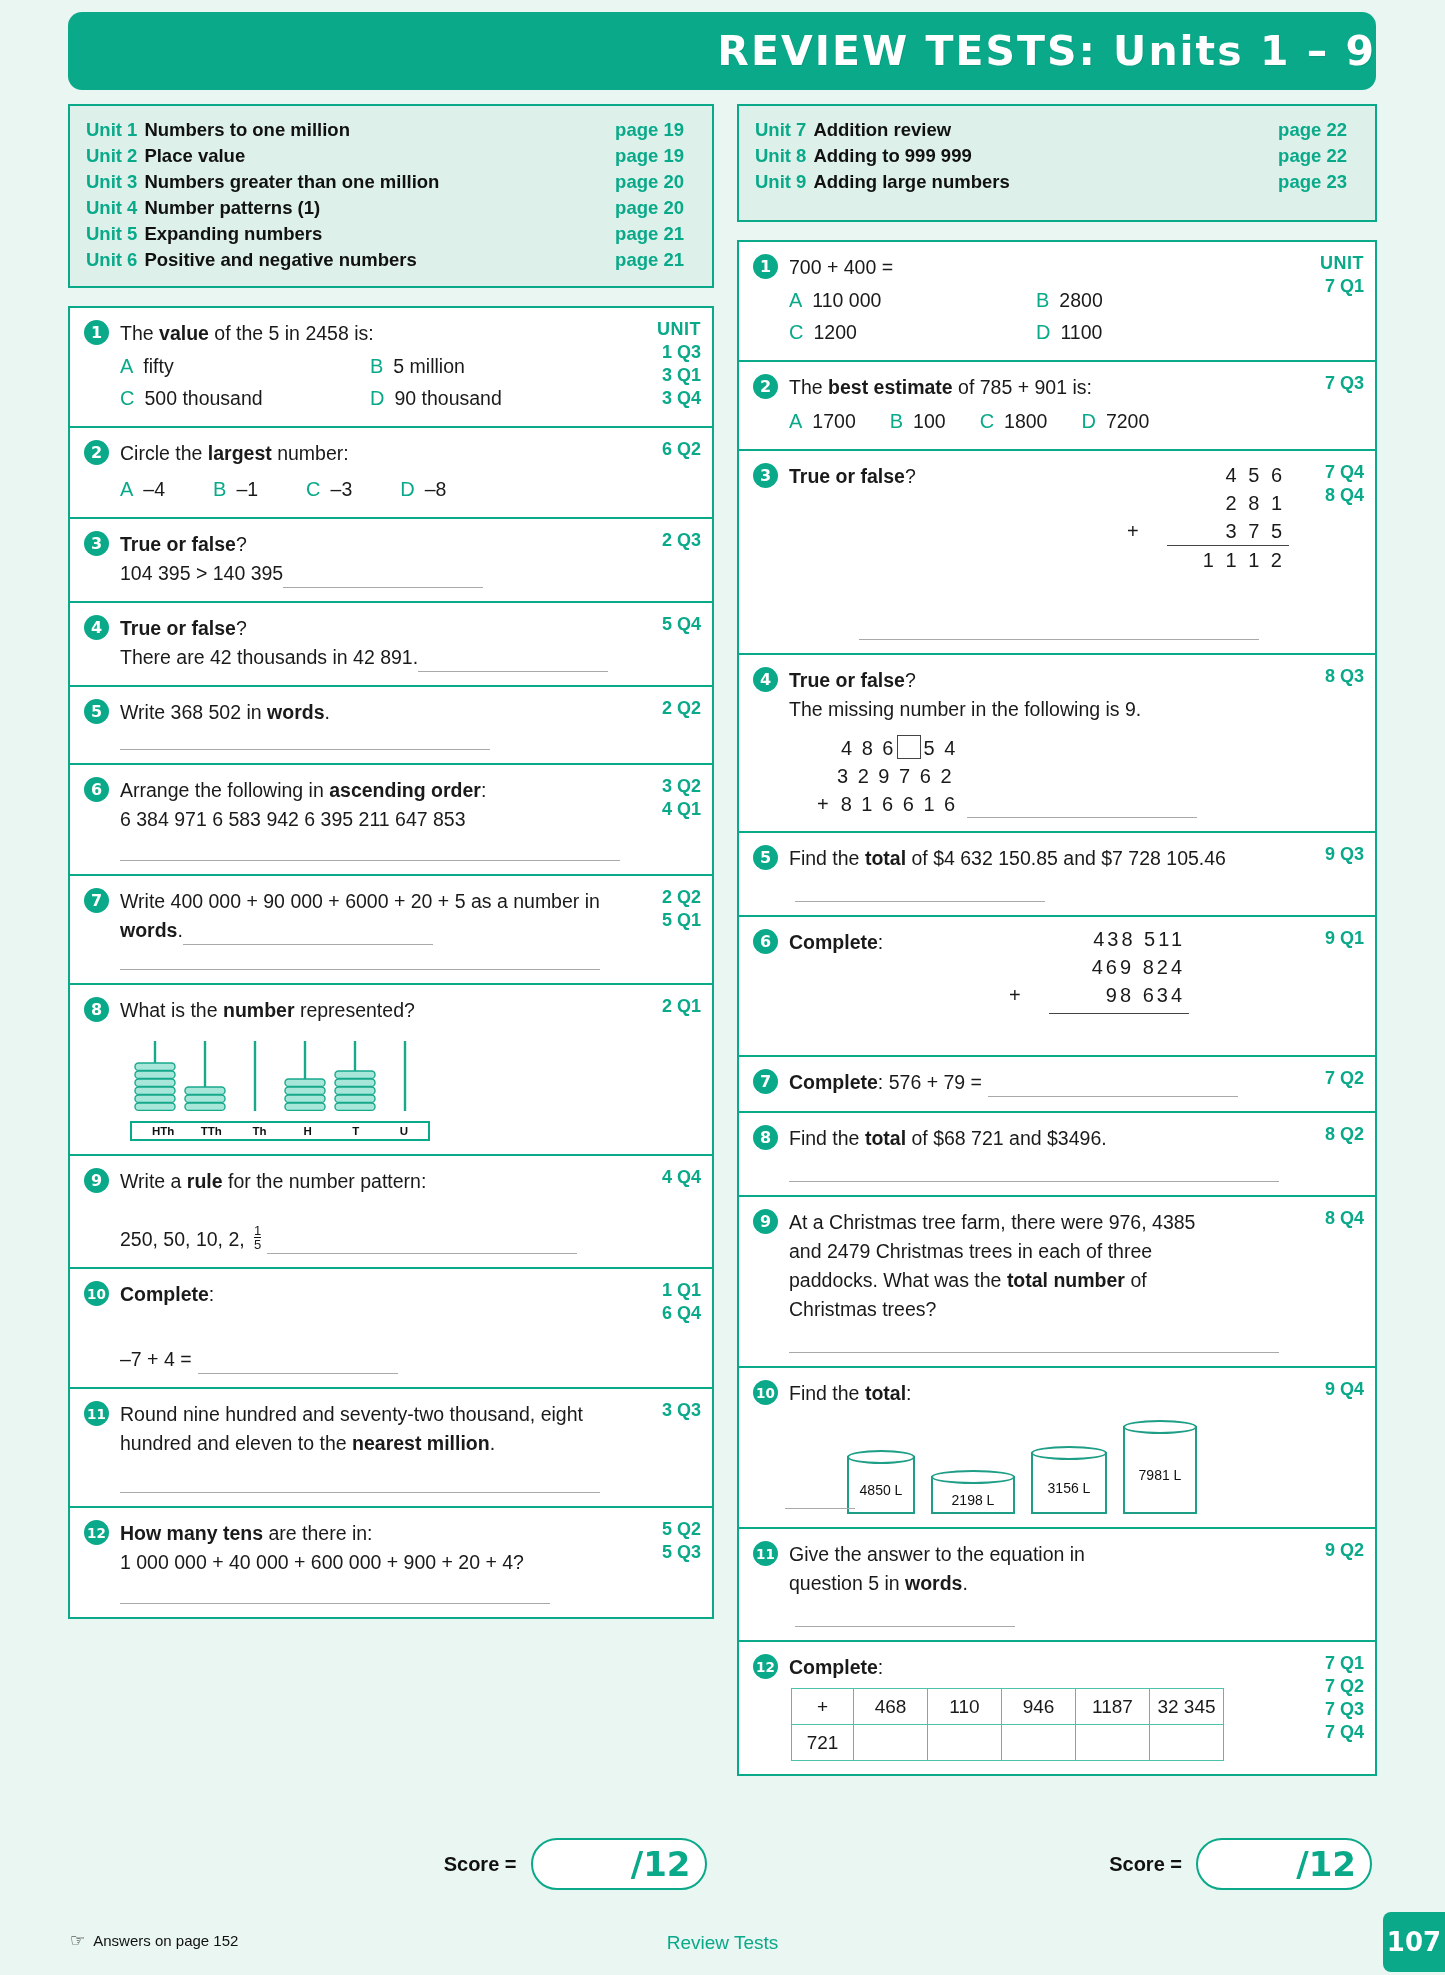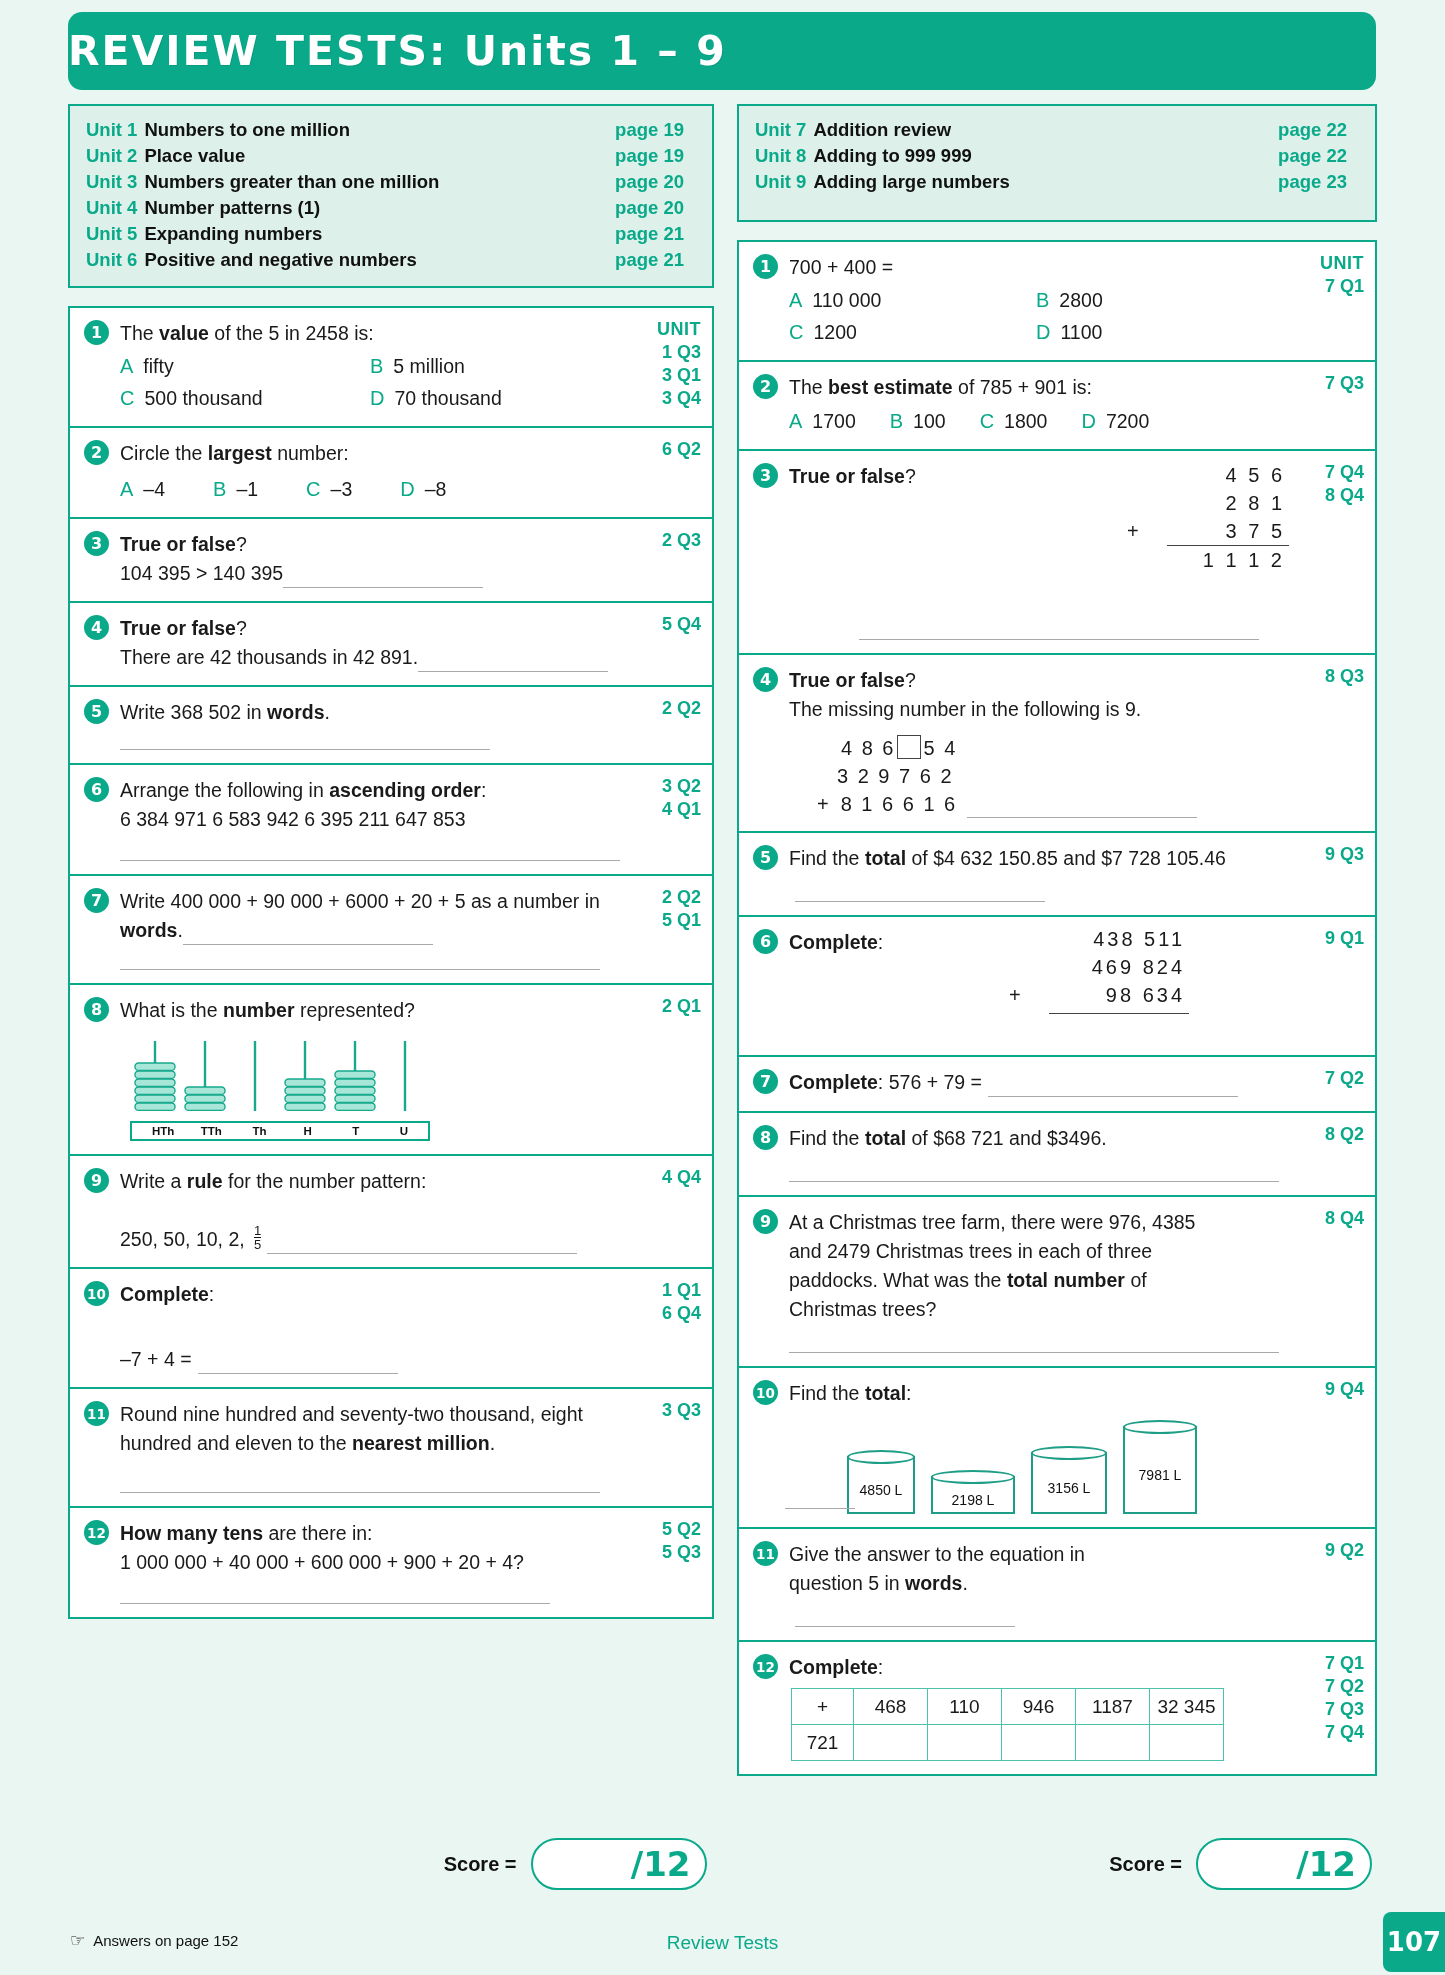--- a/index.html
+++ b/index.html
@@ -8,21 +8,21 @@
     background: #eaf6f2;
     font-family: "Liberation Sans", sans-serif;
     color: #1a1a1a;
   }
   .page { position: relative; width: 1445px; height: 1975px; padding: 0; }
 
   
   .banner {
     position: absolute; left: 68px; top: 12px; width: 1308px; height: 78px;
     background: #0aa98a; border-radius: 14px;
-    display: flex; align-items: center; justify-content: flex-start;
+    display: flex; align-items: center; justify-content: flex-end;
   }
   .banner-title {
     color: #ffffff; font-size: 41px; font-weight: bold;
     letter-spacing: 2px; font-family: "DejaVu Sans", sans-serif;
     text-shadow: 1px 1px 0 rgba(0,0,0,.08);
   }
 
   
   .cols { position: absolute; left: 0; top: 104px; width: 1445px; display: flex; gap: 23px; padding: 0 68px; }
   .col { width: 646px; }
@@ -192,21 +192,21 @@
             <div>1 Q3</div>
             <div>3 Q1</div>
             <div>3 Q4</div>
           </div>
           <div class="qbody">
             <div><span>The </span><b>value</b><span> of the 5 in 2458 is:</span></div>
             <div class="opts2">
               <div class="opt"><span class="optL">A</span><span>fifty</span></div>
               <div class="opt"><span class="optL">B</span><span>5 million</span></div>
               <div class="opt"><span class="optL">C</span><span>500 thousand</span></div>
-              <div class="opt"><span class="optL">D</span><span>70 thousand</span></div>
+              <div class="opt"><span class="optL">D</span><span>90 thousand</span></div>
             </div>
           </div>
         </div>
 
         <div class="q">
           <div class="qnum">2</div>
           <div class="tags">
             <div>6 Q2</div>
           </div>
           <div class="qbody">

